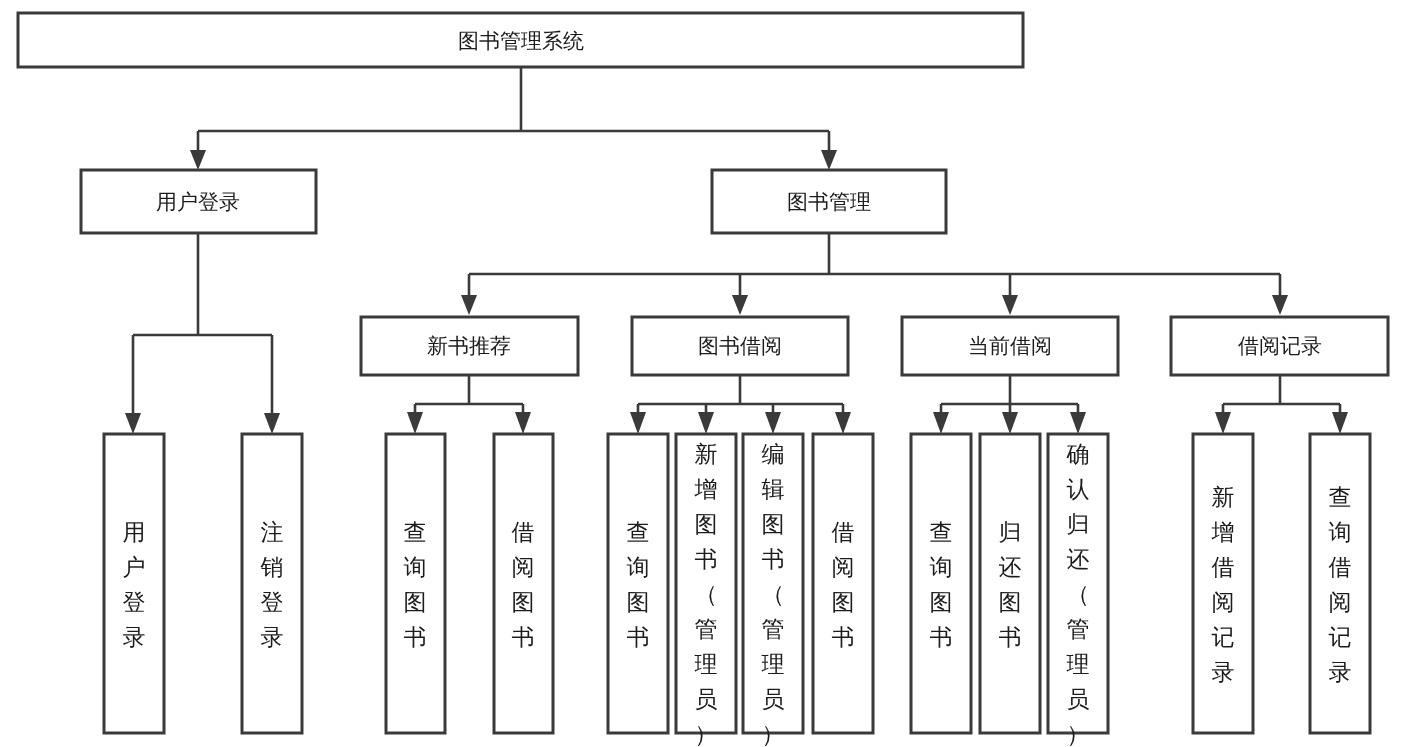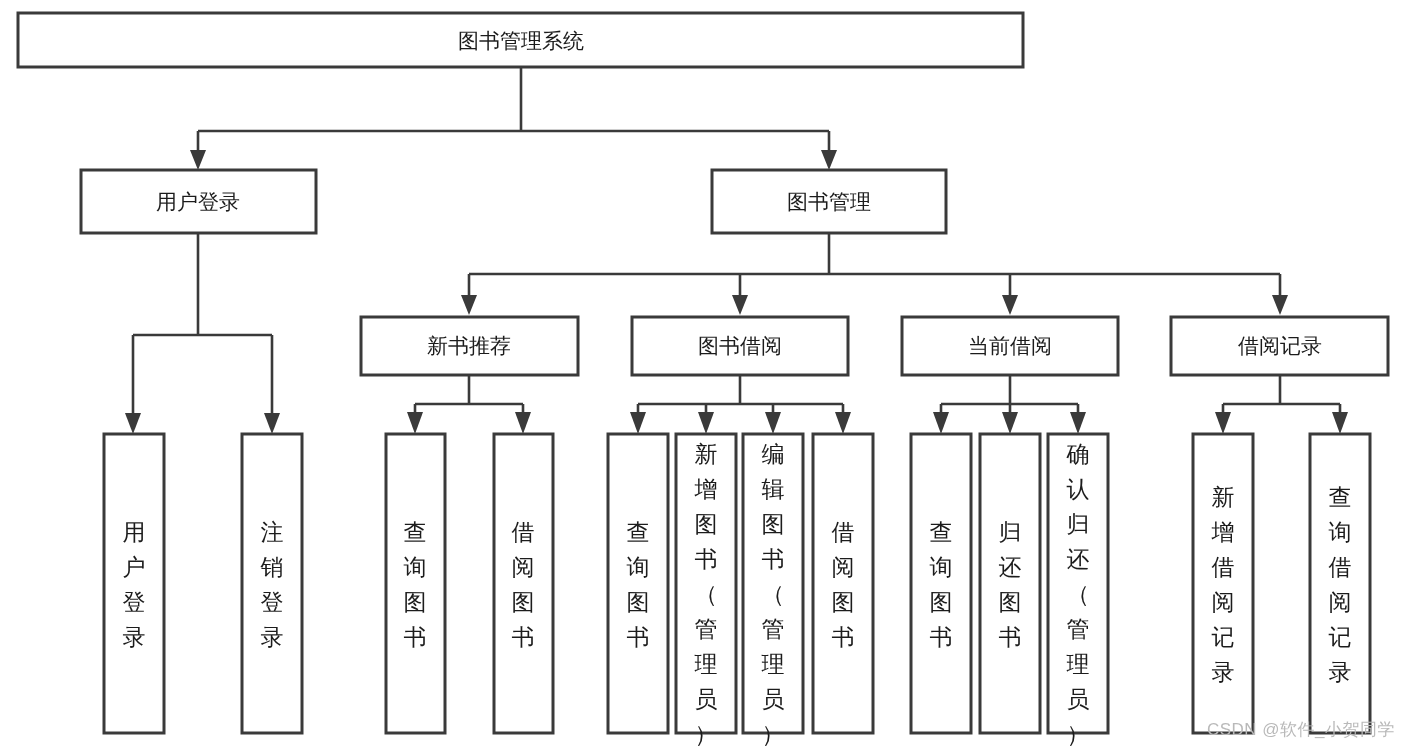--- a/index.html
+++ b/index.html
@@ -223,14 +223,13 @@
       <rect class="node-box" x="1193" y="434" width="60" height="299"></rect>
       <text class="leaf-label" x="1223" y="504.5"><tspan x="1223" dy="0">新</tspan><tspan x="1223" dy="35">增</tspan><tspan x="1223" dy="35">借</tspan><tspan x="1223" dy="35">阅</tspan><tspan x="1223" dy="35">记</tspan><tspan x="1223" dy="35">录</tspan></text>
     </g>
     <g>
       <rect class="node-box" x="1310" y="434" width="60" height="299"></rect>
       <text class="leaf-label" x="1340" y="504.5"><tspan x="1340" dy="0">查</tspan><tspan x="1340" dy="35">询</tspan><tspan x="1340" dy="35">借</tspan><tspan x="1340" dy="35">阅</tspan><tspan x="1340" dy="35">记</tspan><tspan x="1340" dy="35">录</tspan></text>
     </g>
 
   </svg>
 
-  <div class="watermark">CSDN @软件_小贺同学</div>
 </div>
 
 </body></html>

